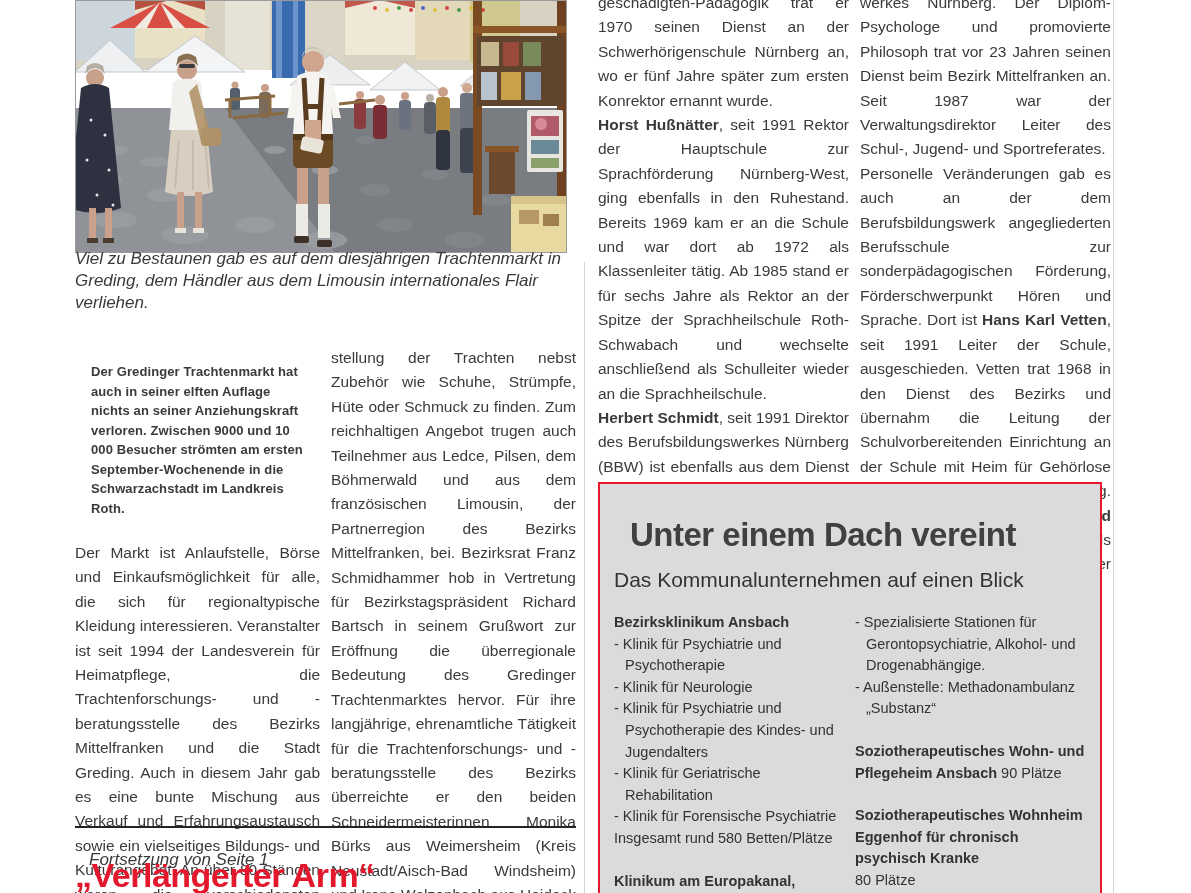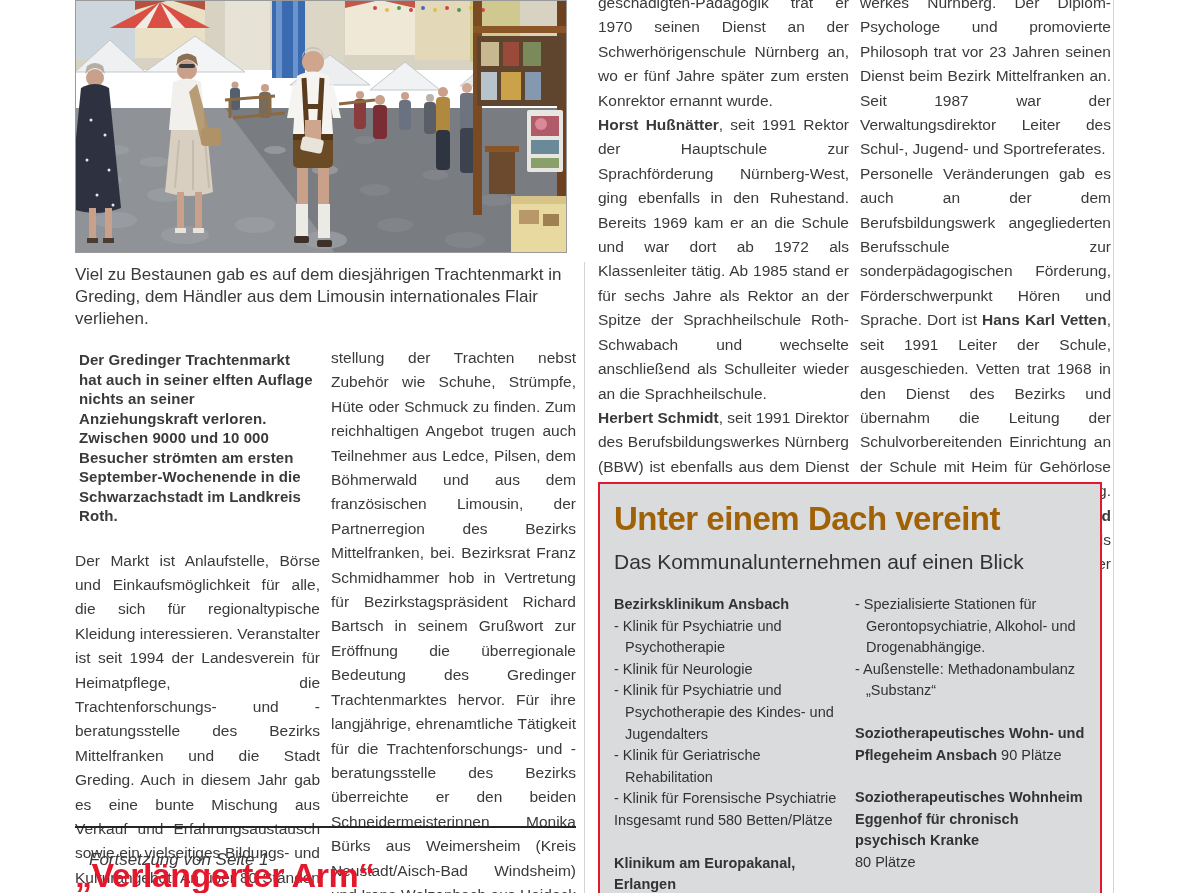--- a/index.html
+++ b/index.html
@@ -14,29 +14,29 @@
   
   .vrule{position:absolute;width:1px;background:#d4d4d4;}
   .v1{left:584px;top:262px;height:631px;}
   .v2{left:1113px;top:0;height:893px;}
 
   
   .photo{position:absolute;left:75px;top:0;width:492px;height:253px;margin:0;}
   .photo svg{display:block;}
 
   .caption{
-    position:absolute;left:75px;top:264px;width:505px;margin:0;
-    font-size:17px;line-height:22px;color:#3a3a3c;
+    position:absolute;left:75px;top:248px;width:505px;margin:0;
+    font-style:italic;font-size:17px;line-height:22px;color:#3a3a3c;
   }
 
   
   .article1{position:absolute;left:75px;top:346px;width:501px;display:flex;gap:11px;}
   .article1 .col{width:245px;}
   .lead{
-    margin:4px;font-weight:bold;font-size:15px;line-height:19.5px;
+    margin:16px;font-weight:bold;font-size:13px;line-height:19.5px;
     letter-spacing:0.1px;
   }
   .body{font-size:15.5px;line-height:24.4px;text-align:justify;}
   .article1 .body{margin:0;}
   .article1 .col1-body{margin-top:23px;}
 
   
   .article2{position:absolute;left:598px;top:-9px;width:513px;display:flex;gap:11px;}
   .article2 .col{width:251px;}
   .article2 p.para{margin:0;}
@@ -50,21 +50,21 @@
     font-size:34px;font-weight:bold;color:#e4182c;letter-spacing:-0.5px;
   }
 
   
   .infobox{
     position:absolute;left:598px;top:482px;width:504px;height:440px;
     box-sizing:border-box;border:2px solid #e4182c;background:#dadbdc;
     padding:18px 14px 0 14px;
   }
   .ib-title{
-    margin:0;font-size:33px;line-height:34px;font-weight:bold;color:#a16207;
+    margin:16px;font-size:33px;line-height:34px;font-weight:bold;color:#404040;
     letter-spacing:-0.5px;
   }
   .ib-subtitle{margin:14px 0 0 0;font-size:21px;color:#333335;}
   .ib-cols{display:flex;gap:10px;margin-top:20px;}
   .ib-col{width:236px;font-size:14.5px;line-height:21.6px;color:#333335;}
   .ib-col .block.hb{margin-top:21px;}
   .ib-col .block:first-child{margin-top:0;}
   .bh .b{font-weight:bold;}
   .li{padding-left:11px;text-indent:-11px;}
   .li::before{content:"- ";}

